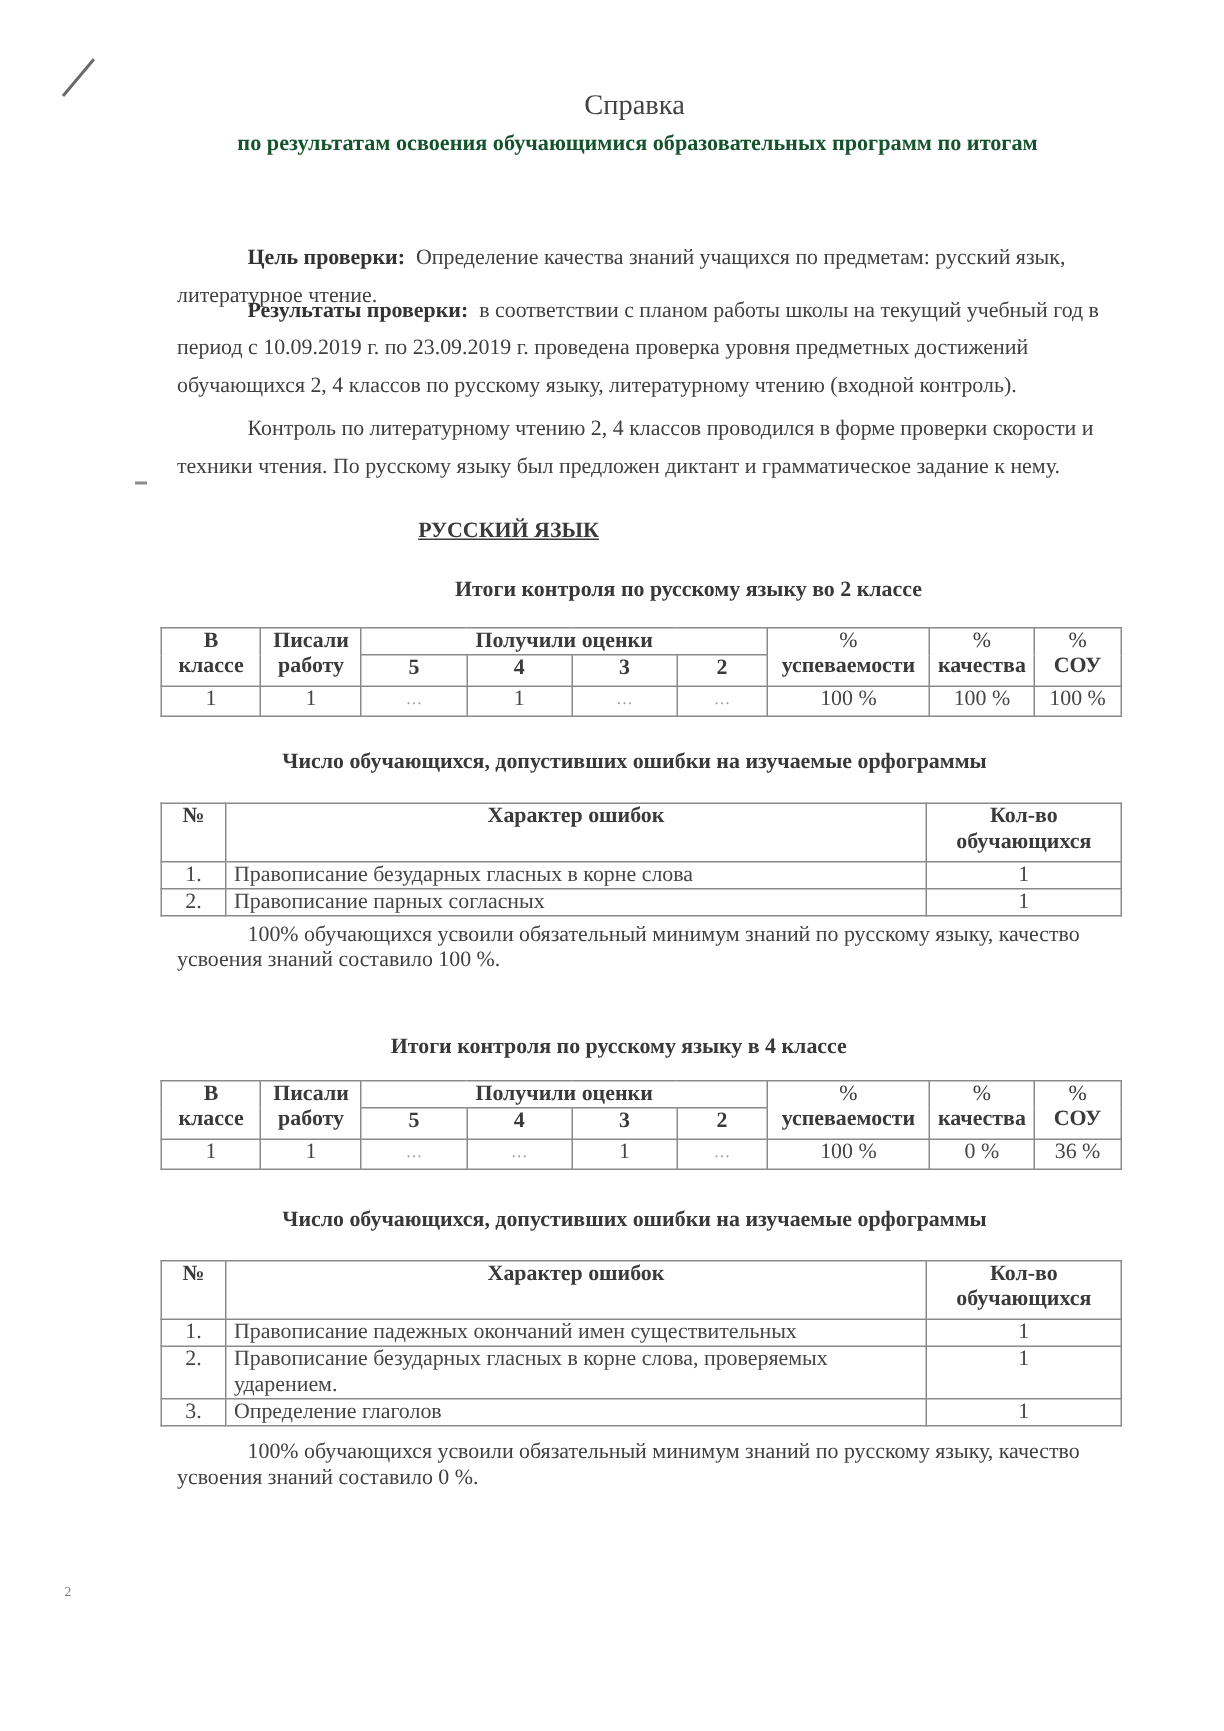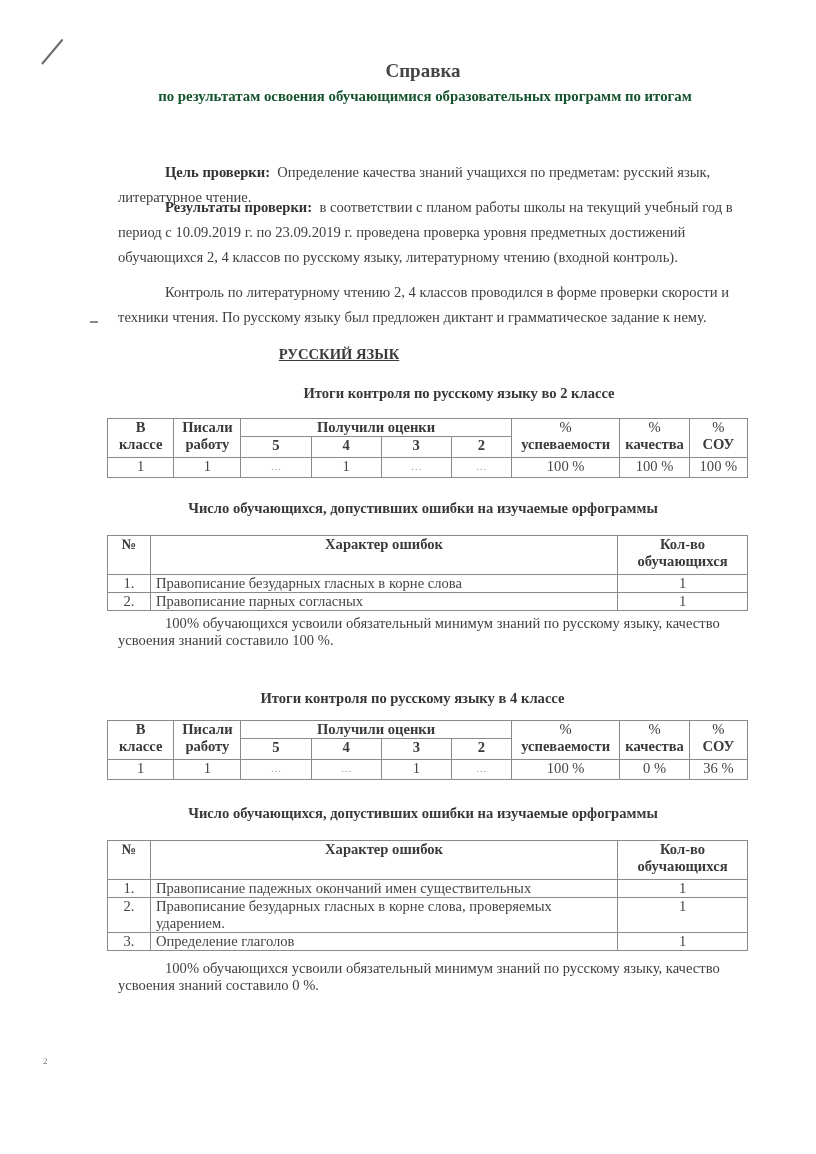--- a/index.html
+++ b/index.html
@@ -16,35 +16,35 @@
     .mark-slash {
       position: absolute; left: 42px; top: 37px; width: 32px; height: 2px;
       background: #6a6a6a; transform: rotate(-50deg); transform-origin: left center;
       top: 63px;
     }
     .mark-dash { position: absolute; left: 90px; top: 321px; width: 8px; height: 1.5px; background: #8a8a8a; }
     .mark-dot { position: absolute; left: 43px; top: 1053px; font-size: 9px; color: #777; }
 
     .title {
       position: absolute; left: 0; width: 816px; top: 62px;
-      text-align: center; font-size: 19px; color: #444; padding-left: 30px; font-weight: bold;
+      text-align: center; font-size: 19px; color: #444; padding-left: 30px;
     }
     .subtitle {
       position: absolute; left: 100px; width: 650px; top: 87px;
       text-align: center; font-weight: bold; font-size: 14.8px; line-height: 19px; color: #14532d;
     }
     .para {
       position: absolute; left: 118px; width: 620px;
       font-size: 14.6px; line-height: 25px; color: #404040;
     }
     .para .ind { display: inline-block; width: 47px; }
     .para b { color: #333; }
     .p1 { top: 160px; }
     .p2 { top: 195px; }
-    .p3 { top: 280px; }
+    .p3 { top: 274px; }
 
     .section-title {
       position: absolute; left: 0; width: 648px; top: 346px;
       text-align: center; font-weight: bold; text-decoration: underline; font-size: 14.6px; padding-left: 30px;
     }
     .caption {
       position: absolute; left: 0; width: 816px;
       text-align: center; font-weight: bold; font-size: 14.6px; padding-left: 30px; color: #383838;
     }
     .cap1 { top: 385px; margin-left: 36px; }

